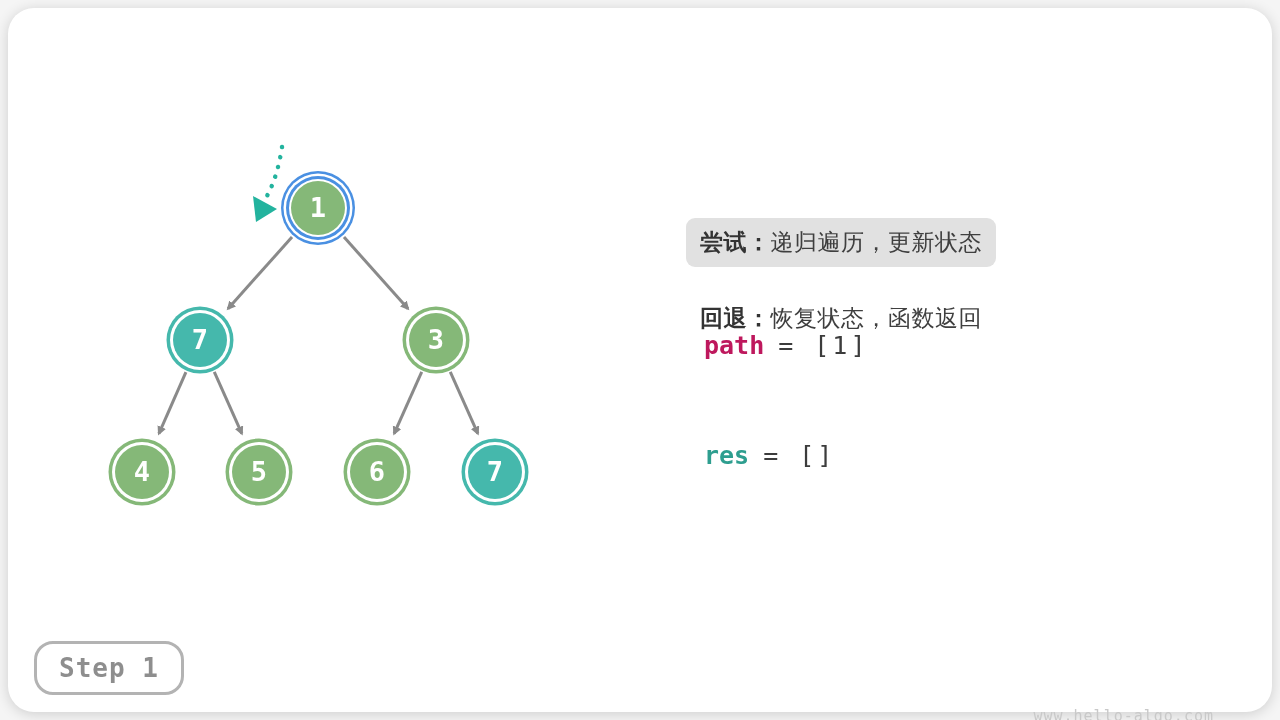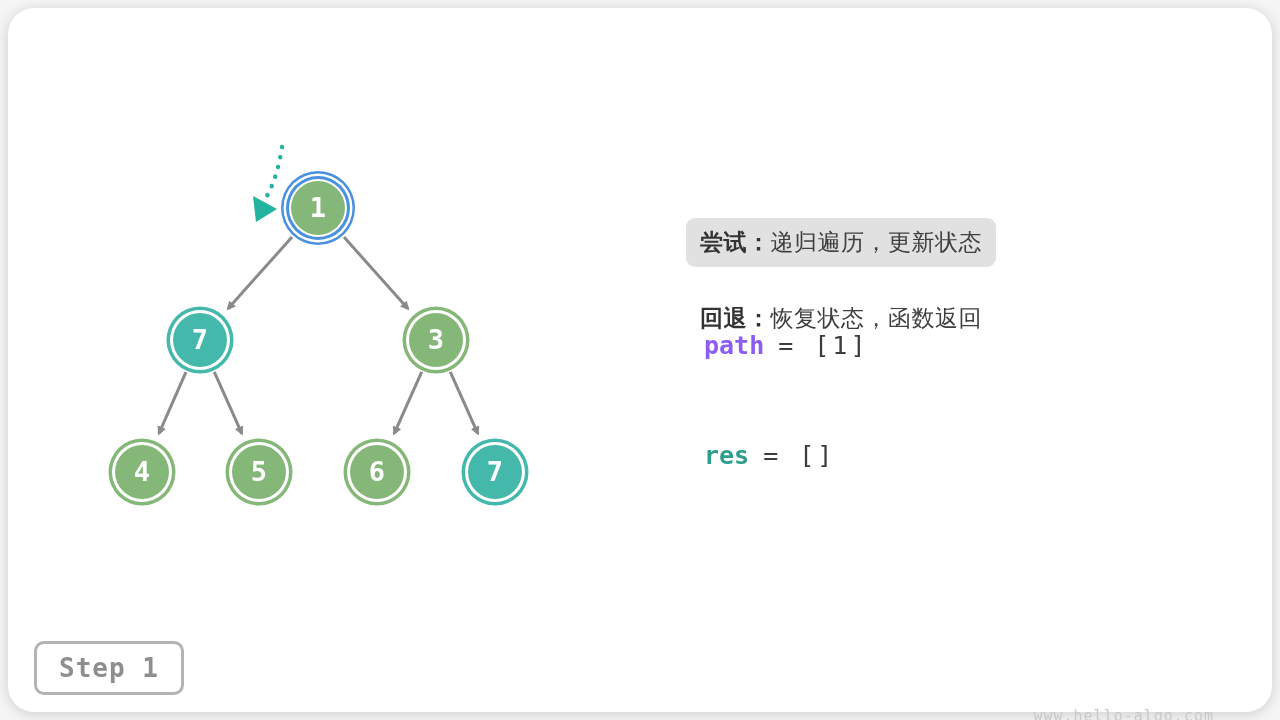--- a/index.html
+++ b/index.html
@@ -23,21 +23,21 @@
   .annot { position: absolute; font-size: 23px; color: #3f3f3f; letter-spacing: 0.5px; white-space: nowrap; }
   .annot .lbl { font-weight: bold; color: #333333; }
   .badge { background: #e1e1e1; border-radius: 9px; padding: 9px 14px; }
 
   .codeline { position: absolute; font-family: "DejaVu Sans Mono", monospace; font-size: 25px; white-space: nowrap; }
   .codeline .var { font-weight: bold; }
   .codeline .val { color: #3c3c3c; margin-left: 14px; letter-spacing: 3px; }
 
   .step-box {
     position: absolute; left: 34px; top: 641px;
-    border: 3px solid #b3b3b3; border-radius: 10px; background: #ffffff;
+    border: 3px solid #b3b3b3; border-radius: 19px; background: #ffffff;
     padding: 9px 22px;
     font-family: "DejaVu Sans Mono", monospace; font-weight: bold;
     font-size: 26px; color: #8e8e8e; letter-spacing: 1px;
   }
 
   .watermark {
     position: absolute; right: 66px; top: 675px;
     font-family: "DejaVu Sans Mono", monospace; font-size: 15px; color: #c9c9c9;
     letter-spacing: 1px;
     margin-top: 32px;
@@ -79,21 +79,21 @@
 
 <div class="annot badge" style="left:686px; top:218px;">
   <span class="lbl">尝试：</span><span>递归遍历，更新状态</span>
 </div>
 
 <div class="annot" style="left:700px; top:263px;margin-top:40px;">
   <span class="lbl">回退：</span><span>恢复状态，函数返回</span>
 </div>
 
 <div class="codeline" style="left:704px; top:331px;">
-  <span class="var" id="path-var" style="color: #8b5cf6;">path</span><span class="val">= [1]</span>
+  <span class="var" id="path-var" style="color: #be185d;">path</span><span class="val">= [1]</span>
 </div>
 
 <div class="codeline" style="left:704px; top:441px;">
   <span class="var" id="res-var" style="color: rgb(46, 158, 143);">res</span><span class="val">= []</span>
 </div>
 
 <div class="step-box">
   <span>Step 1</span>
 </div>
 

